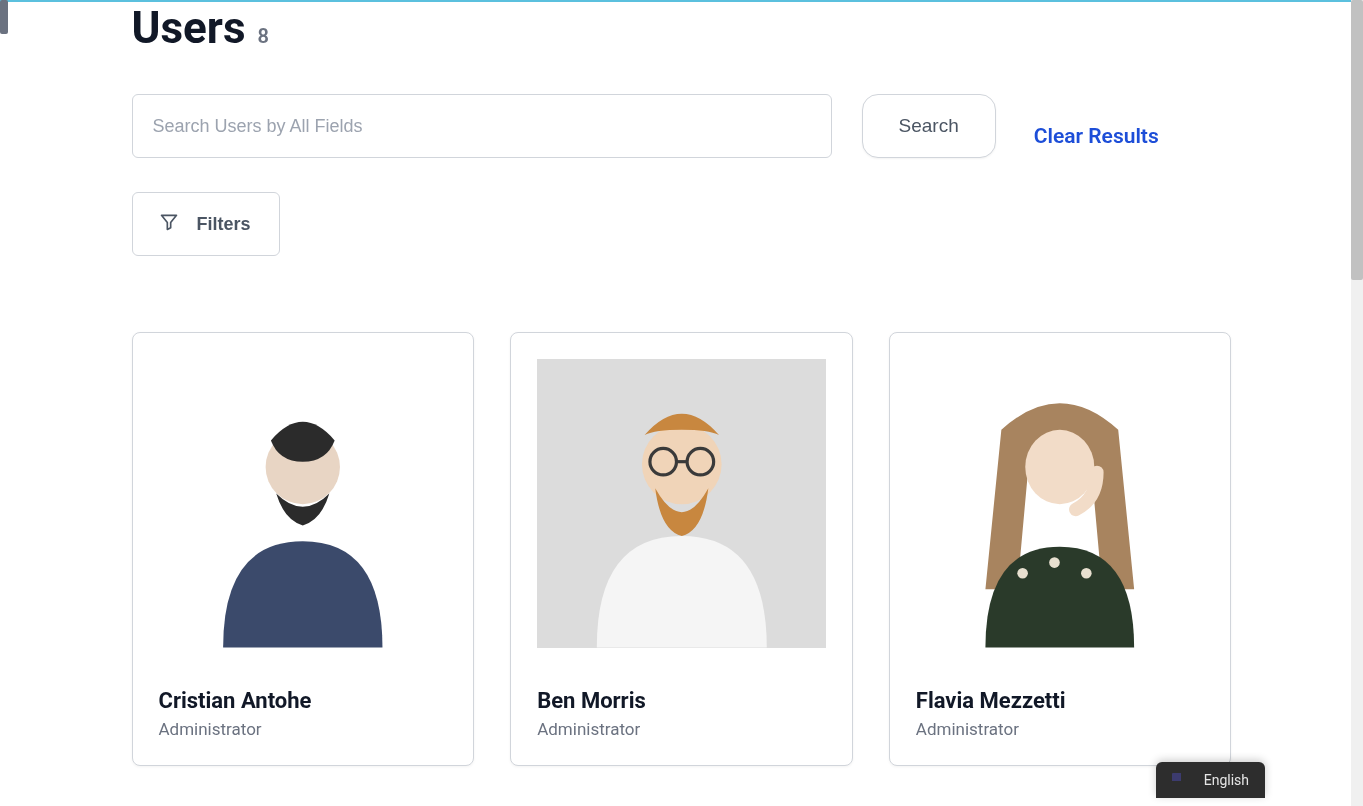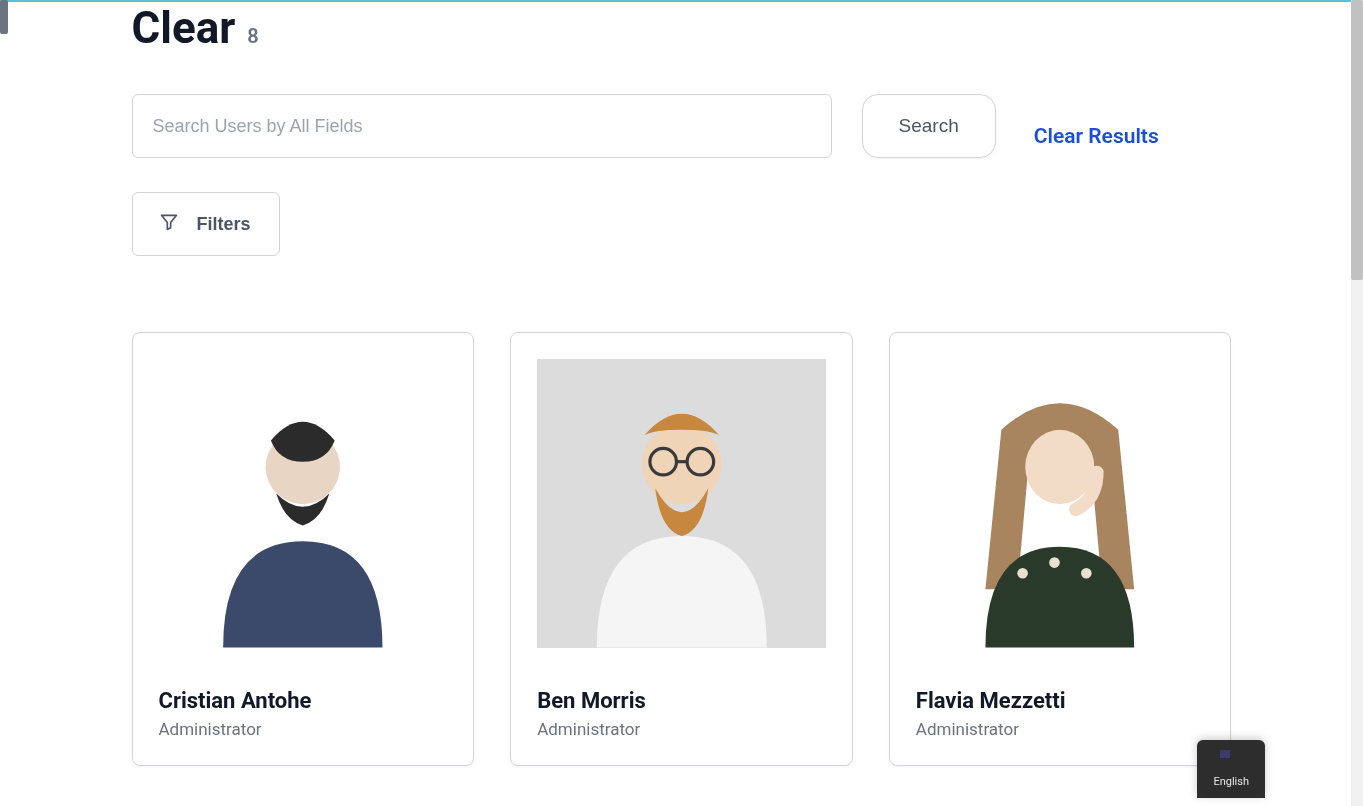--- a/index.html
+++ b/index.html
@@ -157,24 +157,23 @@
       position: fixed;
       bottom: 8px;
       right: 98px;
       background: #2d2d2d;
       color: #e5e5e5;
       padding: 10px 16px;
       border-radius: 6px 6px 0 0;
       display: flex;
       align-items: center;
       gap: 10px;
-      font-size: 11px;
+      font-size: 14px;
       cursor: pointer;
       box-shadow: 0 -2px 8px rgba(0,0,0,0.2);
-      flex-direction: column;
     }
     .flag-icon {
       width: 22px;
       height: 15px;
       display: inline-block;
       position: relative;
       overflow: hidden;
       border-radius: 1px;
     }
     .flag-stripes {
@@ -217,21 +216,21 @@
 
 <div class="scrollbar-indicator"></div>
 
 <div class="right-scrollbar">
   <div class="right-scrollbar-thumb"></div>
 </div>
 
 <div class="container">
   <div class="header">
     <div class="title-row">
-      <h1 class="page-title">Clear</h1>
+      <h1 class="page-title">Users</h1>
       <span class="user-count">8</span>
     </div>
   </div>
 
   <div class="search-row">
     <input type="text" class="search-input" placeholder="Search Users by All Fields" style="">
     <button class="search-button">Search</button>
     <a class="clear-results">Clear Results</a>
   </div>
 

